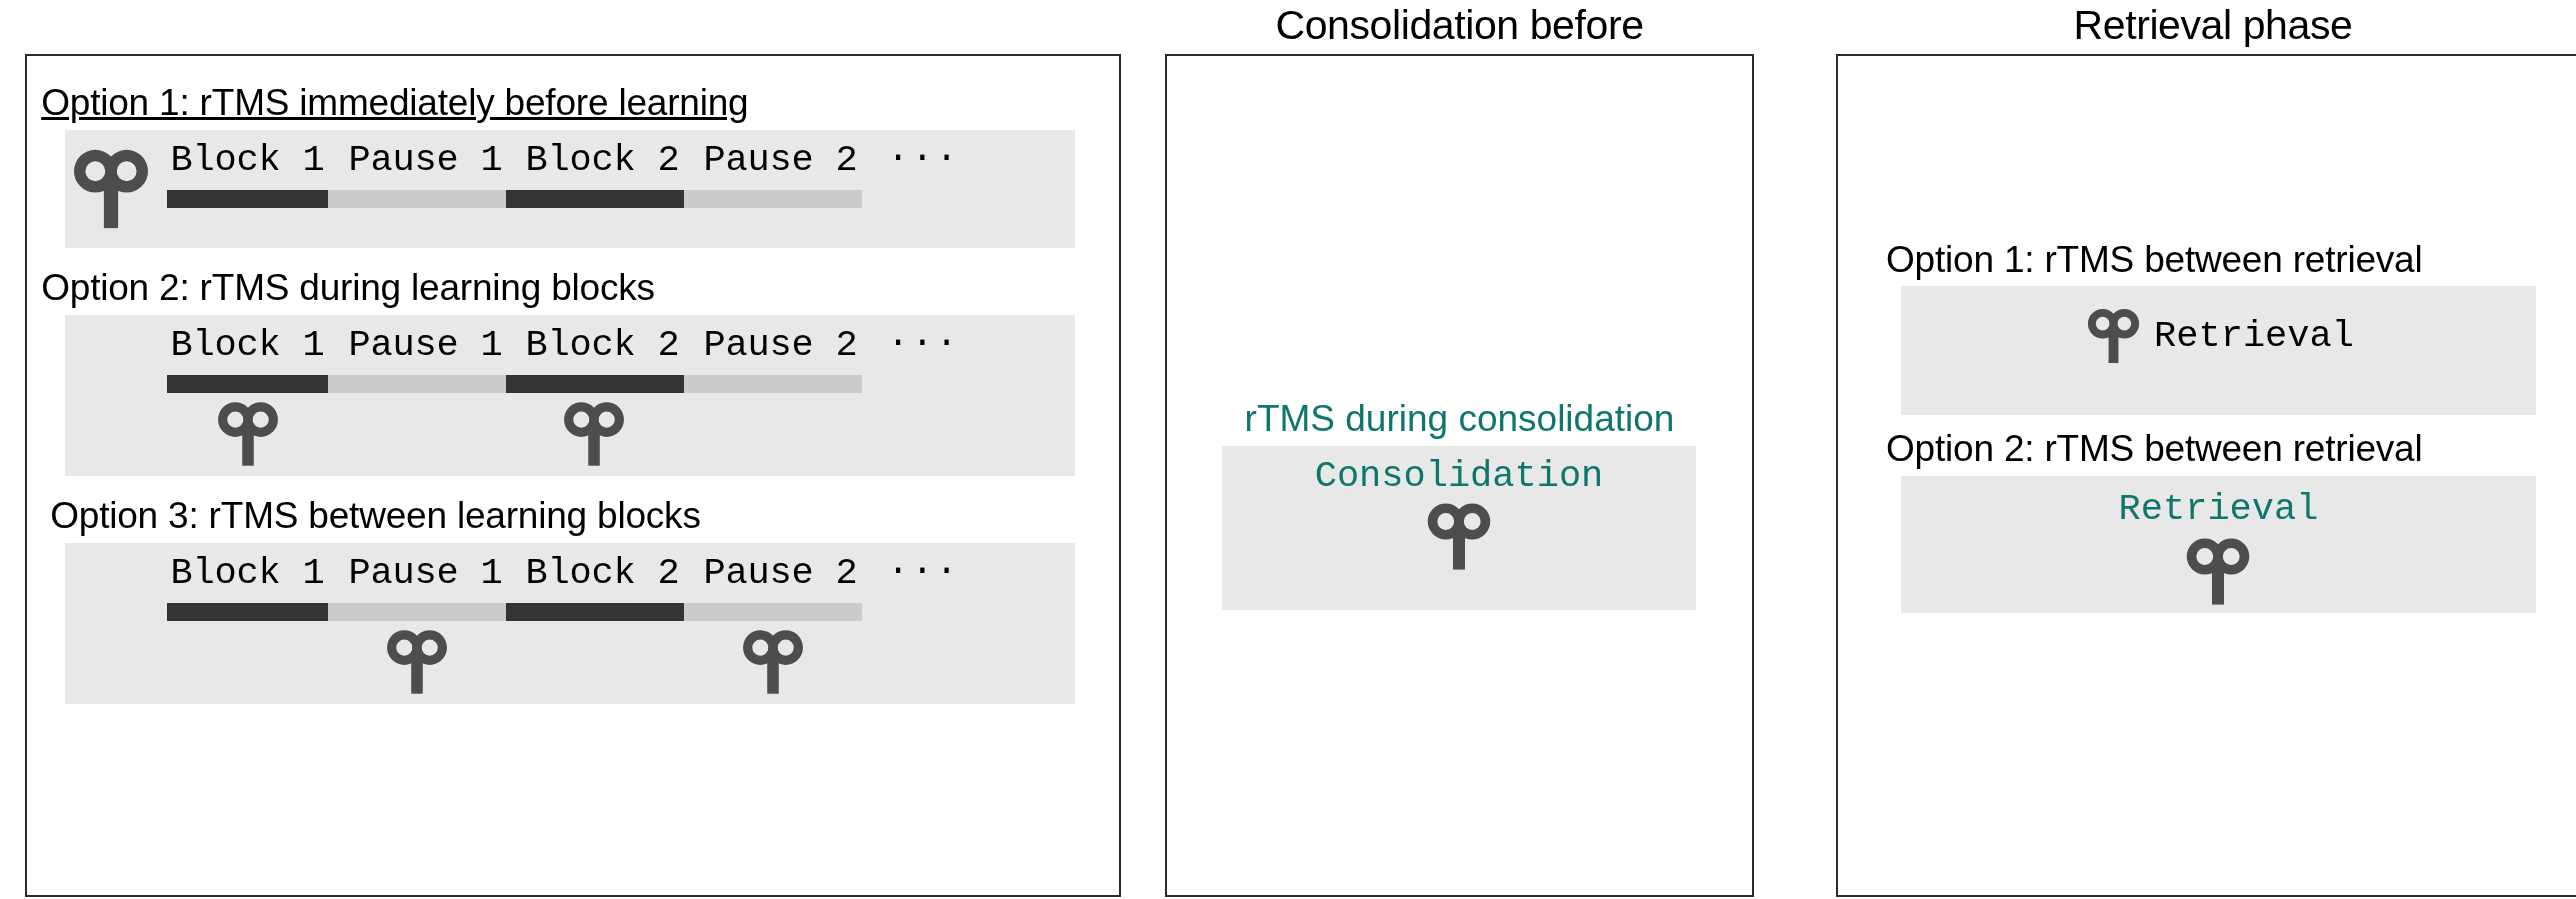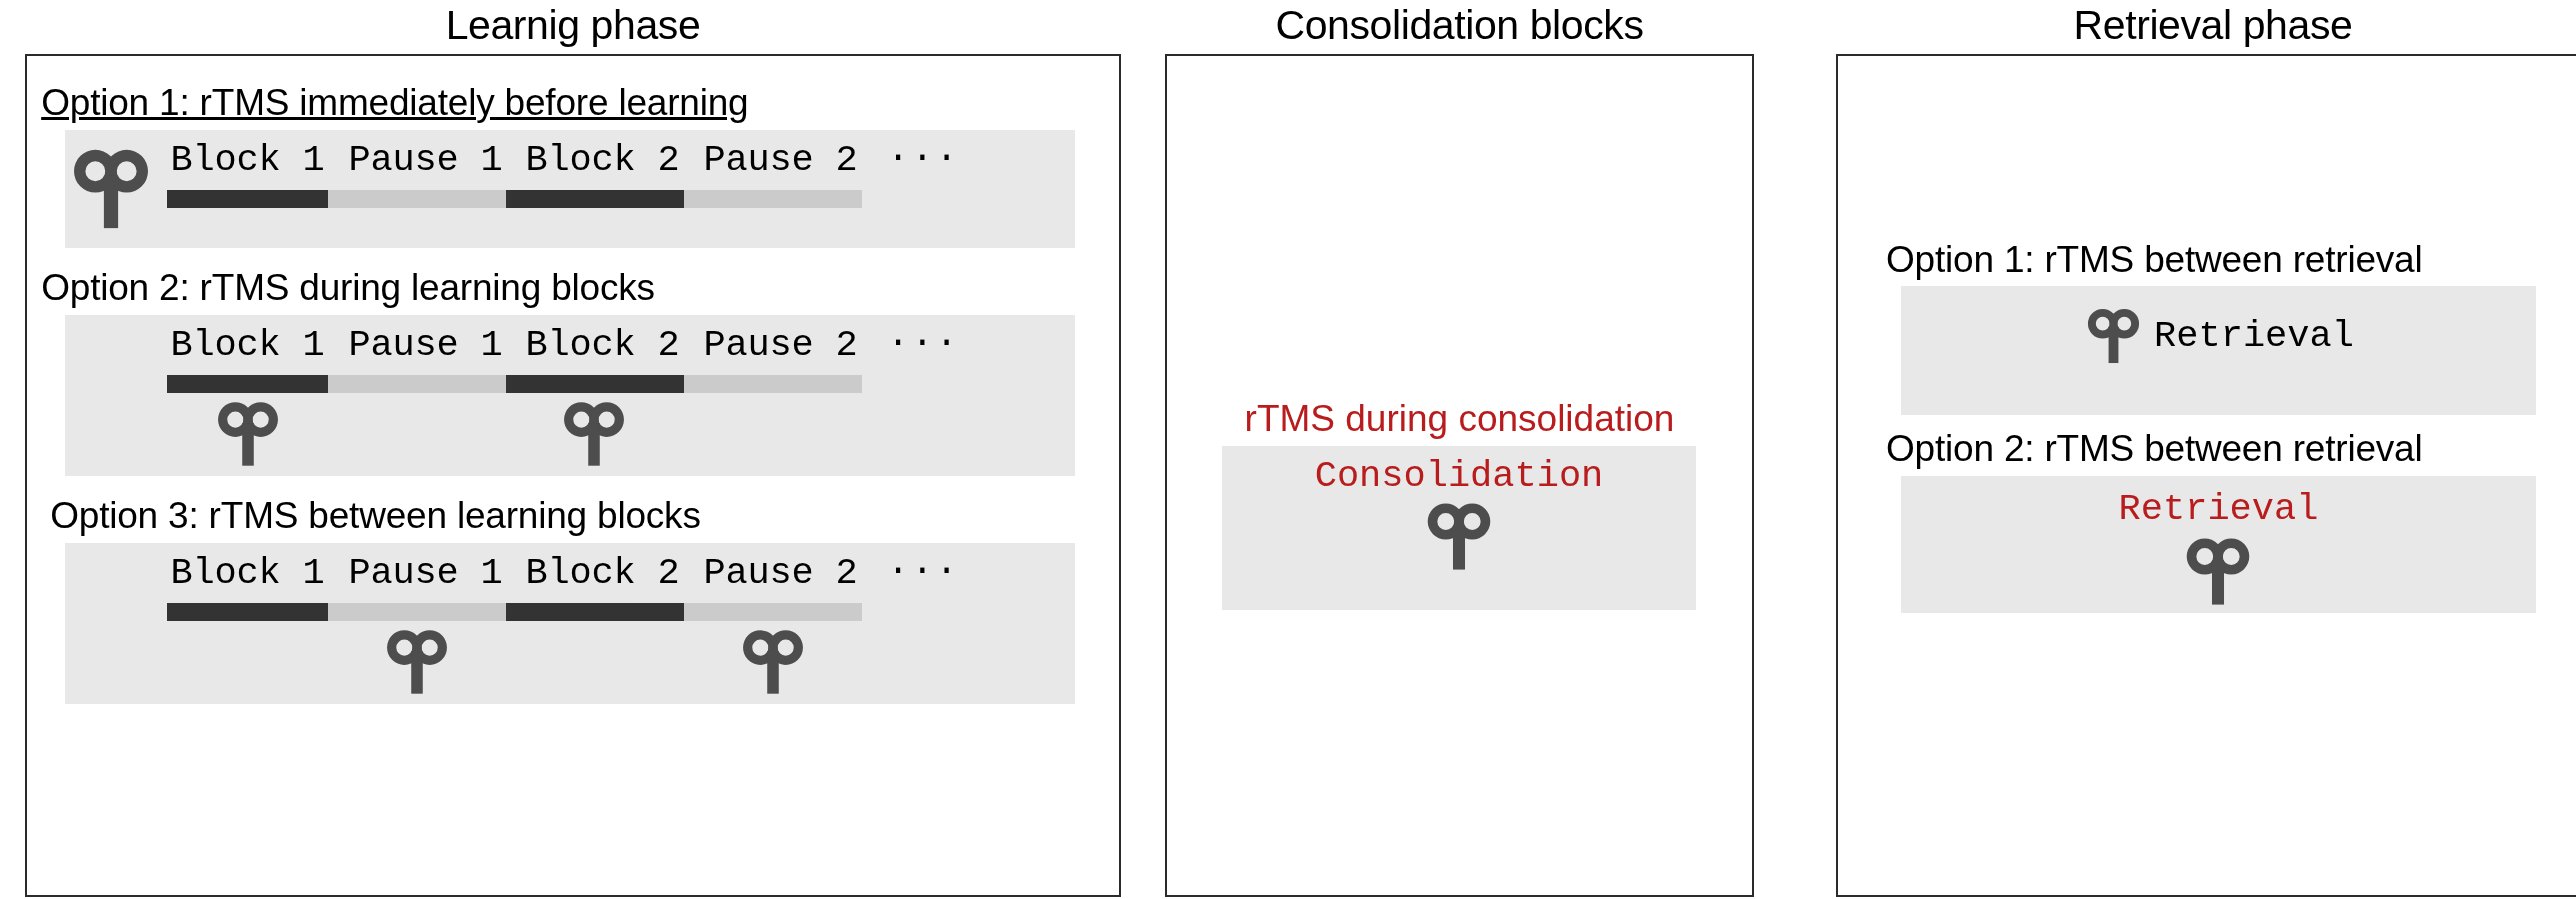--- a/index.html
+++ b/index.html
@@ -101,21 +101,21 @@
     position: absolute;
   }
   .coil svg { display: block; width: 100%; height: 100%; }
 
   
   .center-label {
     position: absolute;
     font-size: 37px;
     line-height: 40px;
     white-space: nowrap;
-    color: #b91c1c;
+    color: #0f766e;
     text-align: center;
   }
   .inline-row {
     position: absolute;
     display: flex;
     align-items: center;
     justify-content: center;
     gap: 10px;
     white-space: nowrap;
   }
@@ -125,21 +125,20 @@
     color: #000;
   }
 </style>
 </head>
 <body>
 
 <div class="figure">
 
   <div class="panel" style="left:25px; top:2.8px; width:1096px; height:894px;">
 
-    <div class="panel-title">Learnig phase</div>
 
     <div class="panel-box">
 
       <div class="option-label" style="left:14.2px; top:27px;text-decoration:underline;">Option 1: rTMS immediately before learning</div>
 
       <div class="band" style="left:38px; top:74px; width:1010px; height:118px;">
 
         <div class="coil" style="left:8.5px; top:17px; width:74px; height:84px;">
           <svg viewBox="0 0 104 118">
             <g fill="#4d4d4d">
@@ -242,21 +241,21 @@
             </g>
           </svg>
         </div>
       </div>
 
     </div>
   </div>
 
   <div class="panel" style="left:1165px; top:2.8px; width:589px; height:894px;">
 
-    <div class="panel-title">Consolidation blocks</div>
+    <div class="panel-title">Consolidation before</div>
 
     <div class="panel-box">
 
       <div class="center-label" style="left:0; top:343px; width:100%;">rTMS during consolidation</div>
 
       <div class="band" style="left:55px; top:390px; width:474px; height:164px;">
 
         <div class="center-label" style="left:0; top:10px; width:100%;">Consolidation</div>
 
         <div class="coil" style="left:200px; top:55px; width:74px; height:71px;">

